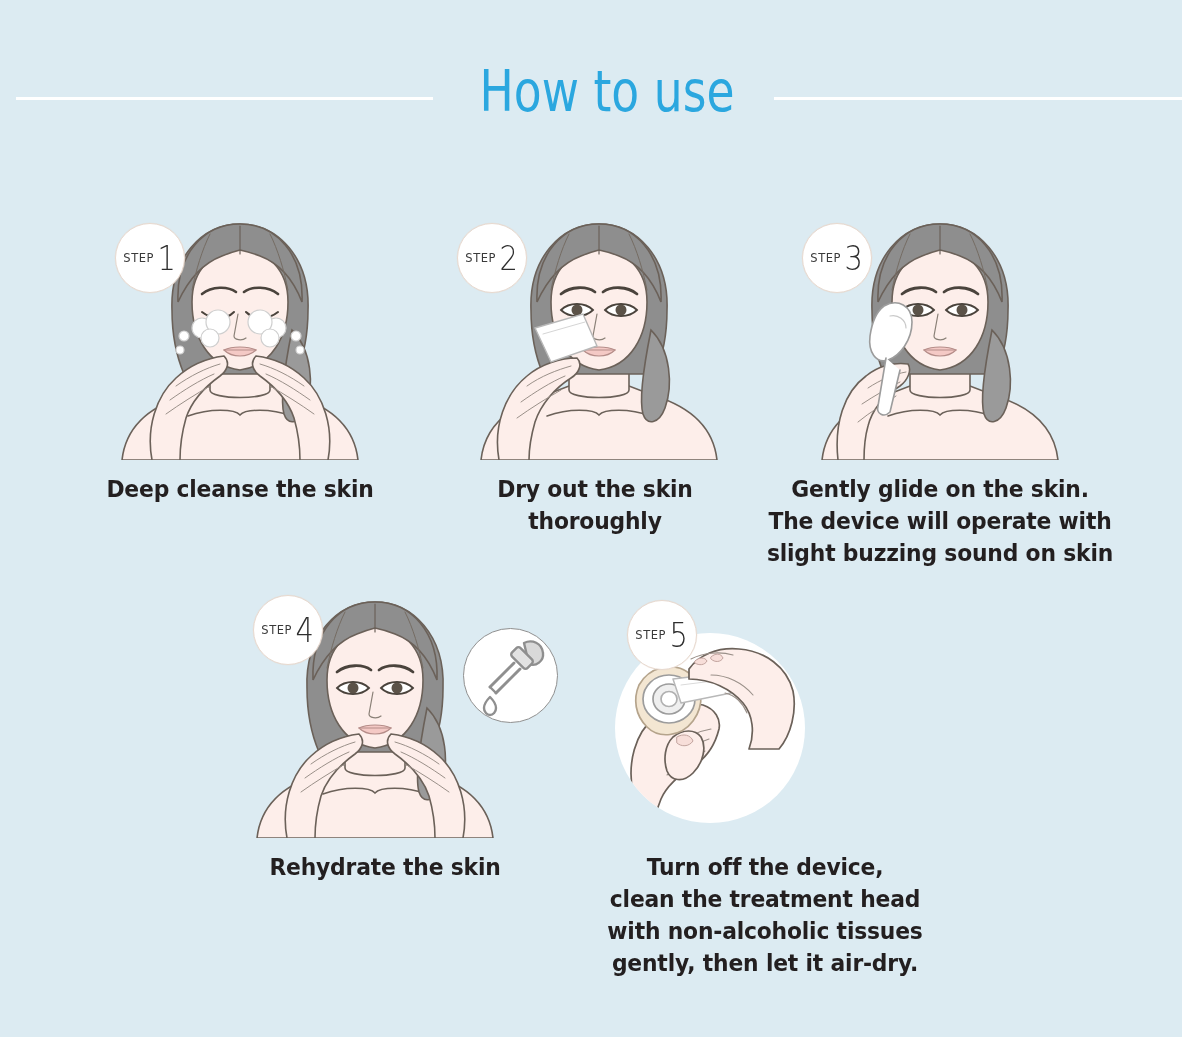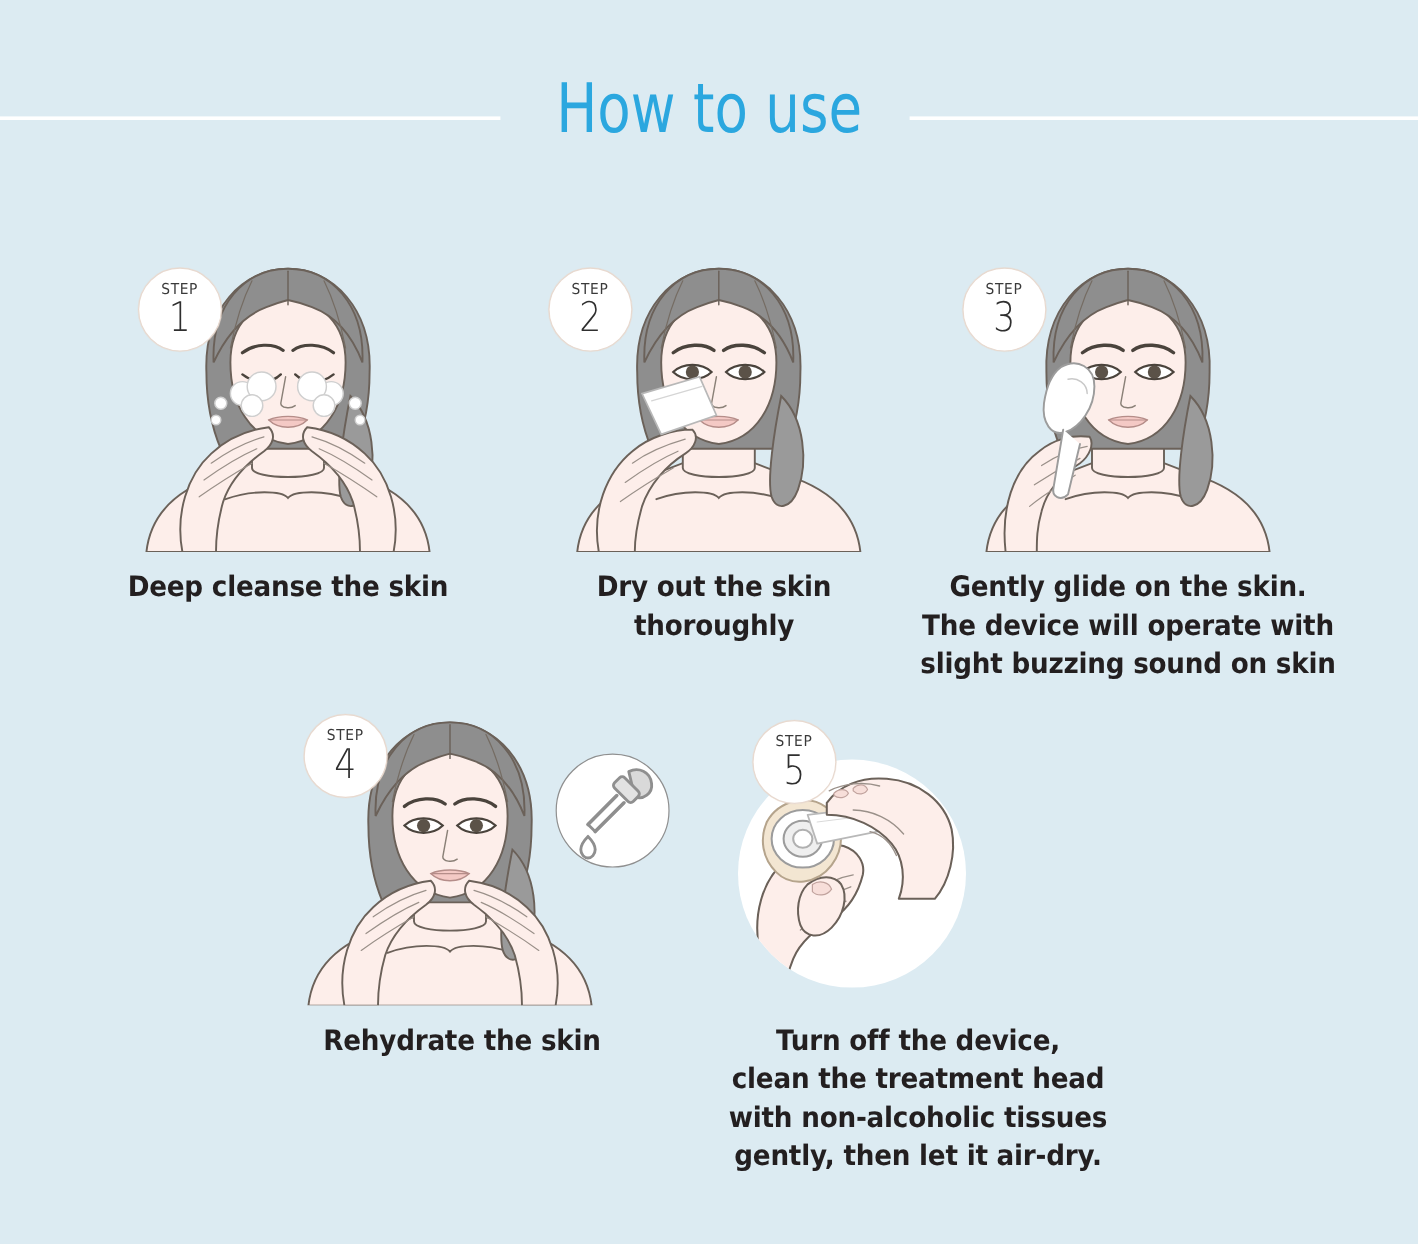--- a/index.html
+++ b/index.html
@@ -9,21 +9,21 @@
     height: 1037px;
     background: #dcebf2;
     font-family: "Liberation Sans", sans-serif;
     overflow: hidden;
     position: relative;
   }
 
   
   .header {
     position: absolute;
-    top: 0; left: 0;
+    top: 0; left: 16px;
     width: 1011px;
     height: 160px;
   }
   .rule {
     position: absolute;
     top: 97px;
     height: 3px;
     background: #ffffff;
   }
   .rule-left  { left: 0;    width: 417px; }
@@ -68,21 +68,21 @@
 
   
   .badge {
     position: absolute;
     z-index: 6;
     width: 70px; height: 70px;
     border-radius: 50%;
     background: #ffffff;
     border: 1.5px solid #e8d9cf;
     display: flex;
-    flex-direction: column;
+    flex-direction: row;
     align-items: center;
     justify-content: center;
     box-shadow: 0 0 0 0.5px rgba(232,217,207,.35);
   }
   .badge-label {
     font-size: 12.5px;
     color: #3a3a3a;
     letter-spacing: .6px;
     line-height: 1;
     font-family: "DejaVu Sans", sans-serif;

